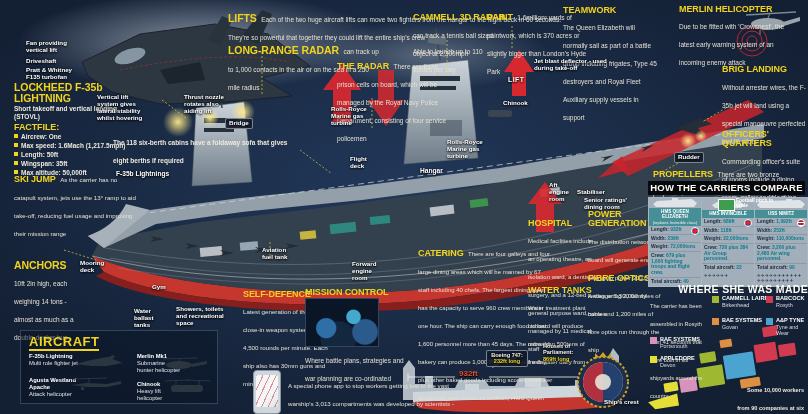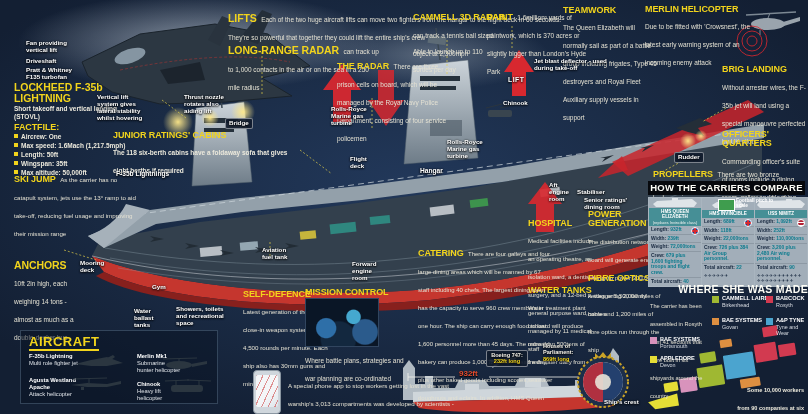--- a/index.html
+++ b/index.html
@@ -269,39 +269,38 @@
   </div>
   <div class="co" style="left:228px;top:40px;width:152px">
     <span class="h h2">LONG-RANGE RADAR</span>
     <span class="b bn">can track up to 1,000 contacts in the air or on the sea in a 250 mile radius</span>
   </div>
   <div class="co" style="left:337px;top:55px;width:112px">
     <span class="h">THE RADAR</span>
     <span class="b bn">There are three prison cells on board, which will be managed by the Royal Navy Police Department, consisting of four service policemen</span>
   </div>
   <div class="co" style="left:113px;top:131px;width:190px">
-    <span class="h hb">JUNIOR RATINGS' CABINS</span>
     <span class="b">The 118 six-berth cabins have a foldaway sofa that gives eight berths if required</span>
   </div>
   <div class="co" style="left:413px;top:6px;width:96px">
     <span class="h">CAMMELL 3D RADAR</span>
     <span class="b bn">can track a tennis ball sized object at 2,300mph</span>
   </div>
   <div class="co" style="left:413px;top:40px;width:72px">
     <span class="b bn">Able to launch up to 110 sorties per day</span>
   </div>
   <div class="co" style="left:487px;top:6px;width:100px">
     <span class="h">PAINT</span>
     <span class="b bn">1.6million² yards of paintwork, which is 370 acres or slightly bigger than London's Hyde Park</span>
   </div>
   <div class="co" style="left:563px;top:6px;width:98px">
     <span class="h hb">TEAMWORK</span>
     <span class="b bn">The Queen Elizabeth will normally sail as part of a battle group including frigates, Type 45 destroyers and Royal Fleet Auxiliary supply vessels in support</span>
   </div>
-  <div class="co" style="left:645px;top:5px;width:112px">
+  <div class="co" style="left:679px;top:5px;width:112px">
     <span class="h hb">MERLIN HELICOPTER</span>
     <span class="b bn">Due to be fitted with 'Crowsnest', the latest early warning system of an incoming enemy attack</span>
   </div>
   <div class="co" style="left:722px;top:58px;width:84px">
     <span class="h">BRIG LANDING</span>
     <span class="b bn">Without arrester wires, the F-35b jet will land using a special manoeuvre perfected by UK pilots</span>
   </div>
   <div class="co" style="left:722px;top:130px;width:84px">
     <span class="h hb">OFFICERS' QUARTERS</span>
     <span class="b bn">Commanding officer's suite of rooms include a dining room, galley and sleeping quarters</span>

